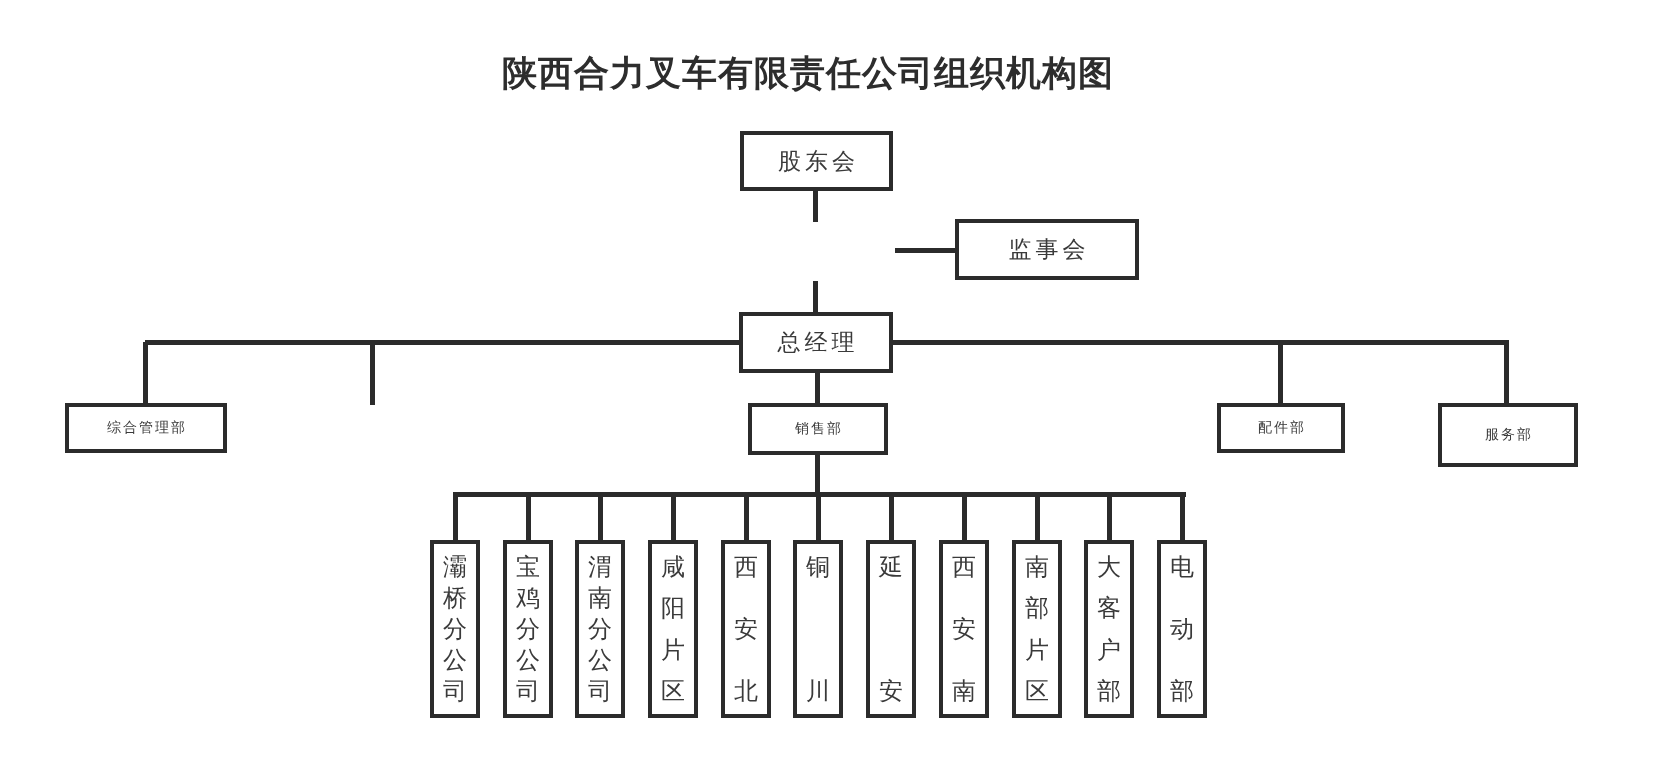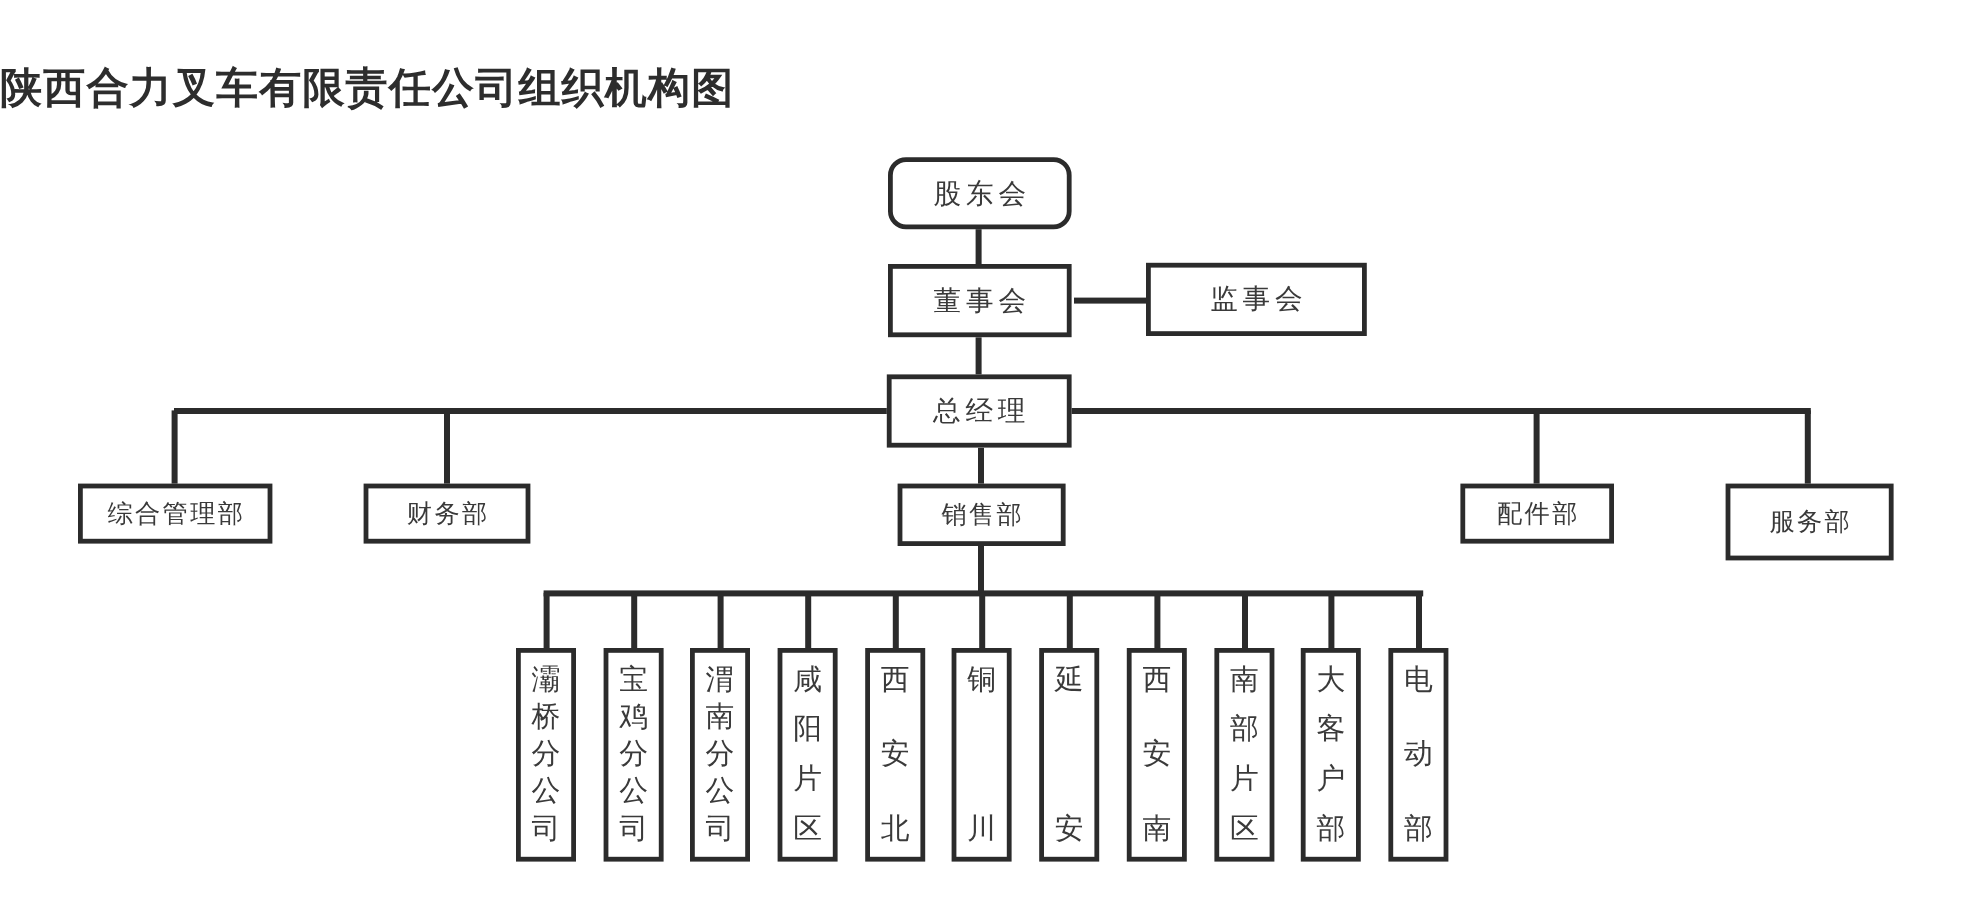--- a/index.html
+++ b/index.html
@@ -2,31 +2,31 @@
 <html><head>
 <meta charset="utf-8">
 <style>
   html, body { margin:0; padding:0; background:#ffffff; }
   #canvas {
     position:relative; width:1656px; height:759px; background:#ffffff;
     font-family:"Liberation Serif","DejaVu Serif",serif; overflow:hidden;
   }
   #title {
     position:absolute; left:0; top:50px; width:1616px; margin:0;
-    text-align:left; font-family:"Liberation Sans","DejaVu Sans",sans-serif;
+    text-align:center; font-family:"Liberation Sans","DejaVu Sans",sans-serif;
     font-size:35px; font-weight:700; color:#2d2d2d; letter-spacing:1px;
   }
   .line { position:absolute; background:#2b2b2b; z-index:1; }
   .node {
     position:absolute; z-index:2; background:#ffffff; box-sizing:border-box;
     border:4px solid #2b2b2b; display:flex; align-items:center; justify-content:center;
     color:#3a3a3a; font-size:23px; letter-spacing:4px; line-height:1;
   }
   .node .nlabel { text-indent:4px; letter-spacing:4px; }
-  .dept { font-size:21px; }
+  .dept { font-size:14px; }
   .dept .nlabel { text-indent:2px; letter-spacing:2px; }
   .vnode {
     position:absolute; z-index:2; top:540px; width:50px; height:178px;
     background:#ffffff; box-sizing:border-box; border:4px solid #2b2b2b;
   }
   .vtext {
     display:flex; flex-direction:column; justify-content:space-between; align-items:center;
     height:100%; box-sizing:border-box; padding:11px 0;
     color:#3a3a3a; font-size:24px; line-height:1;
   }
@@ -54,38 +54,32 @@
   <div class="line" style="left:598px; top:494px; width:5px; height:48px;"></div>
   <div class="line" style="left:671px; top:494px; width:5px; height:48px;"></div>
   <div class="line" style="left:744px; top:494px; width:5px; height:48px;"></div>
   <div class="line" style="left:816px; top:494px; width:5px; height:48px;"></div>
   <div class="line" style="left:889px; top:494px; width:5px; height:48px;"></div>
   <div class="line" style="left:962px; top:494px; width:5px; height:48px;"></div>
   <div class="line" style="left:1035px; top:494px; width:5px; height:48px;"></div>
   <div class="line" style="left:1107px; top:494px; width:5px; height:48px;"></div>
   <div class="line" style="left:1180px; top:494px; width:5px; height:48px;"></div>
 
-  <div class="node" style="left:740px; top:131px; width:153px; height:60px;border-radius:15px;">
+  <div class="node" style="left:740px; top:131px; width:153px; height:60px;">
     <span class="nlabel">股东会</span>
-  </div>
-  <div class="node" style="left:740px; top:220px; width:153px; height:61px;">
-    <span class="nlabel">董事会</span>
   </div>
   <div class="node" style="left:955px; top:219px; width:184px; height:61px;">
     <span class="nlabel">监事会</span>
   </div>
   <div class="node" style="left:739px; top:312px; width:154px; height:61px;">
     <span class="nlabel">总经理</span>
   </div>
 
   <div class="node dept" style="left:65px; top:403px; width:162px; height:50px;">
     <span class="nlabel">综合管理部</span>
-  </div>
-  <div class="node dept" style="left:303px; top:403px; width:139px; height:50px;">
-    <span class="nlabel">财务部</span>
   </div>
   <div class="node dept" style="left:748px; top:403px; width:140px; height:52px;">
     <span class="nlabel">销售部</span>
   </div>
   <div class="node dept" style="left:1217px; top:403px; width:128px; height:50px;">
     <span class="nlabel">配件部</span>
   </div>
   <div class="node dept" style="left:1438px; top:403px; width:140px; height:64px;">
     <span class="nlabel">服务部</span>
   </div>

